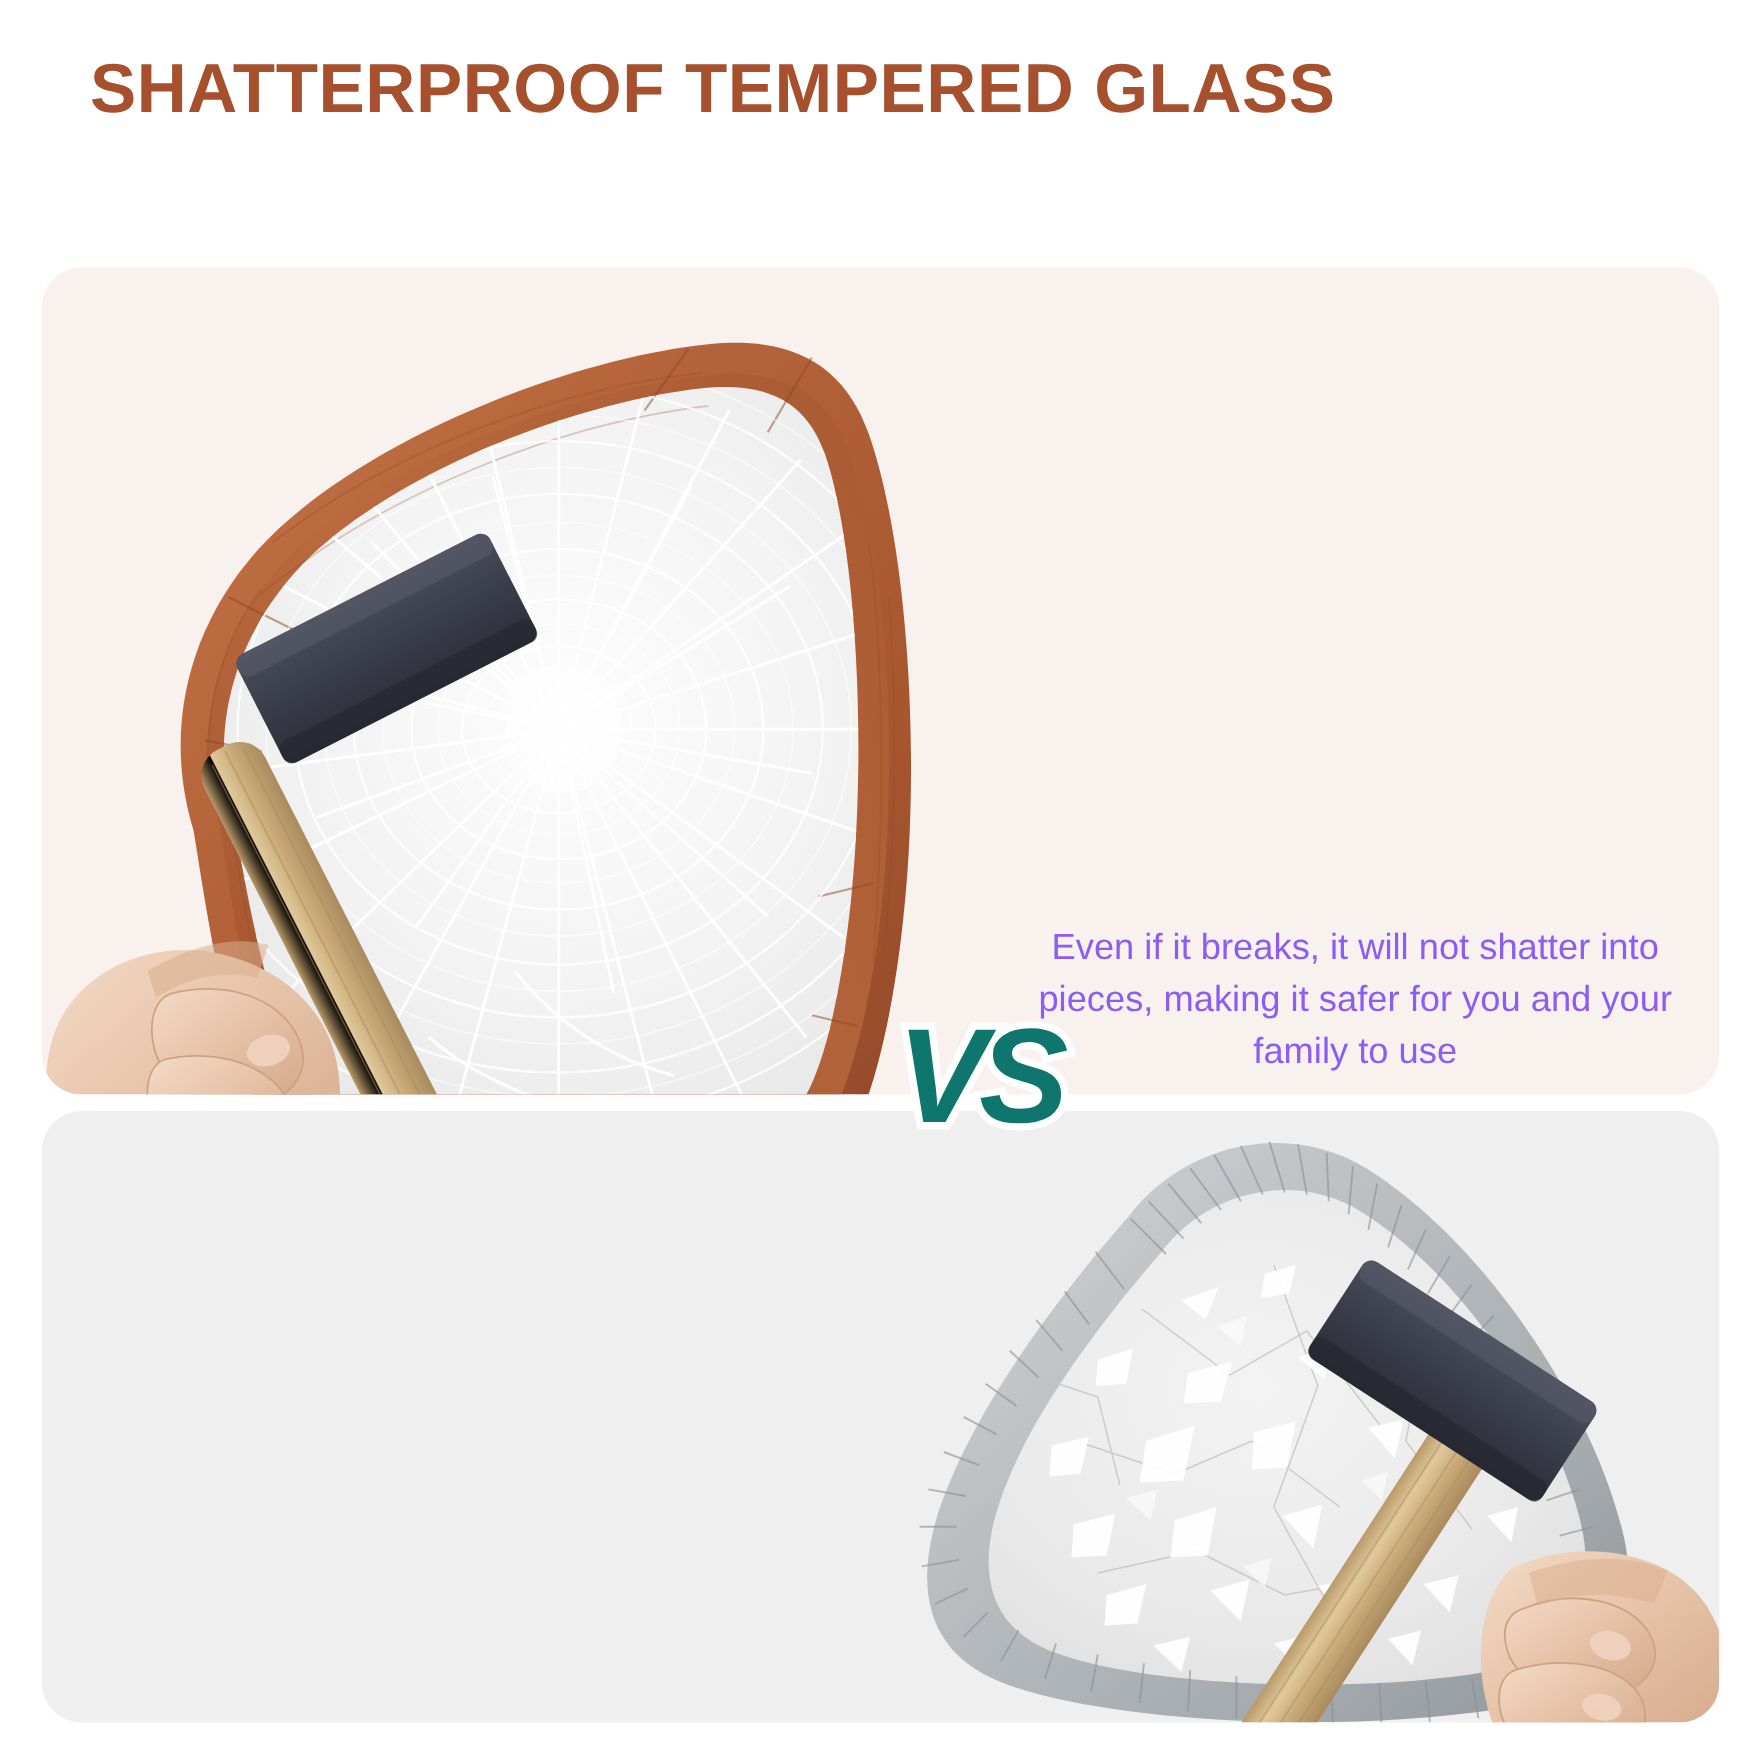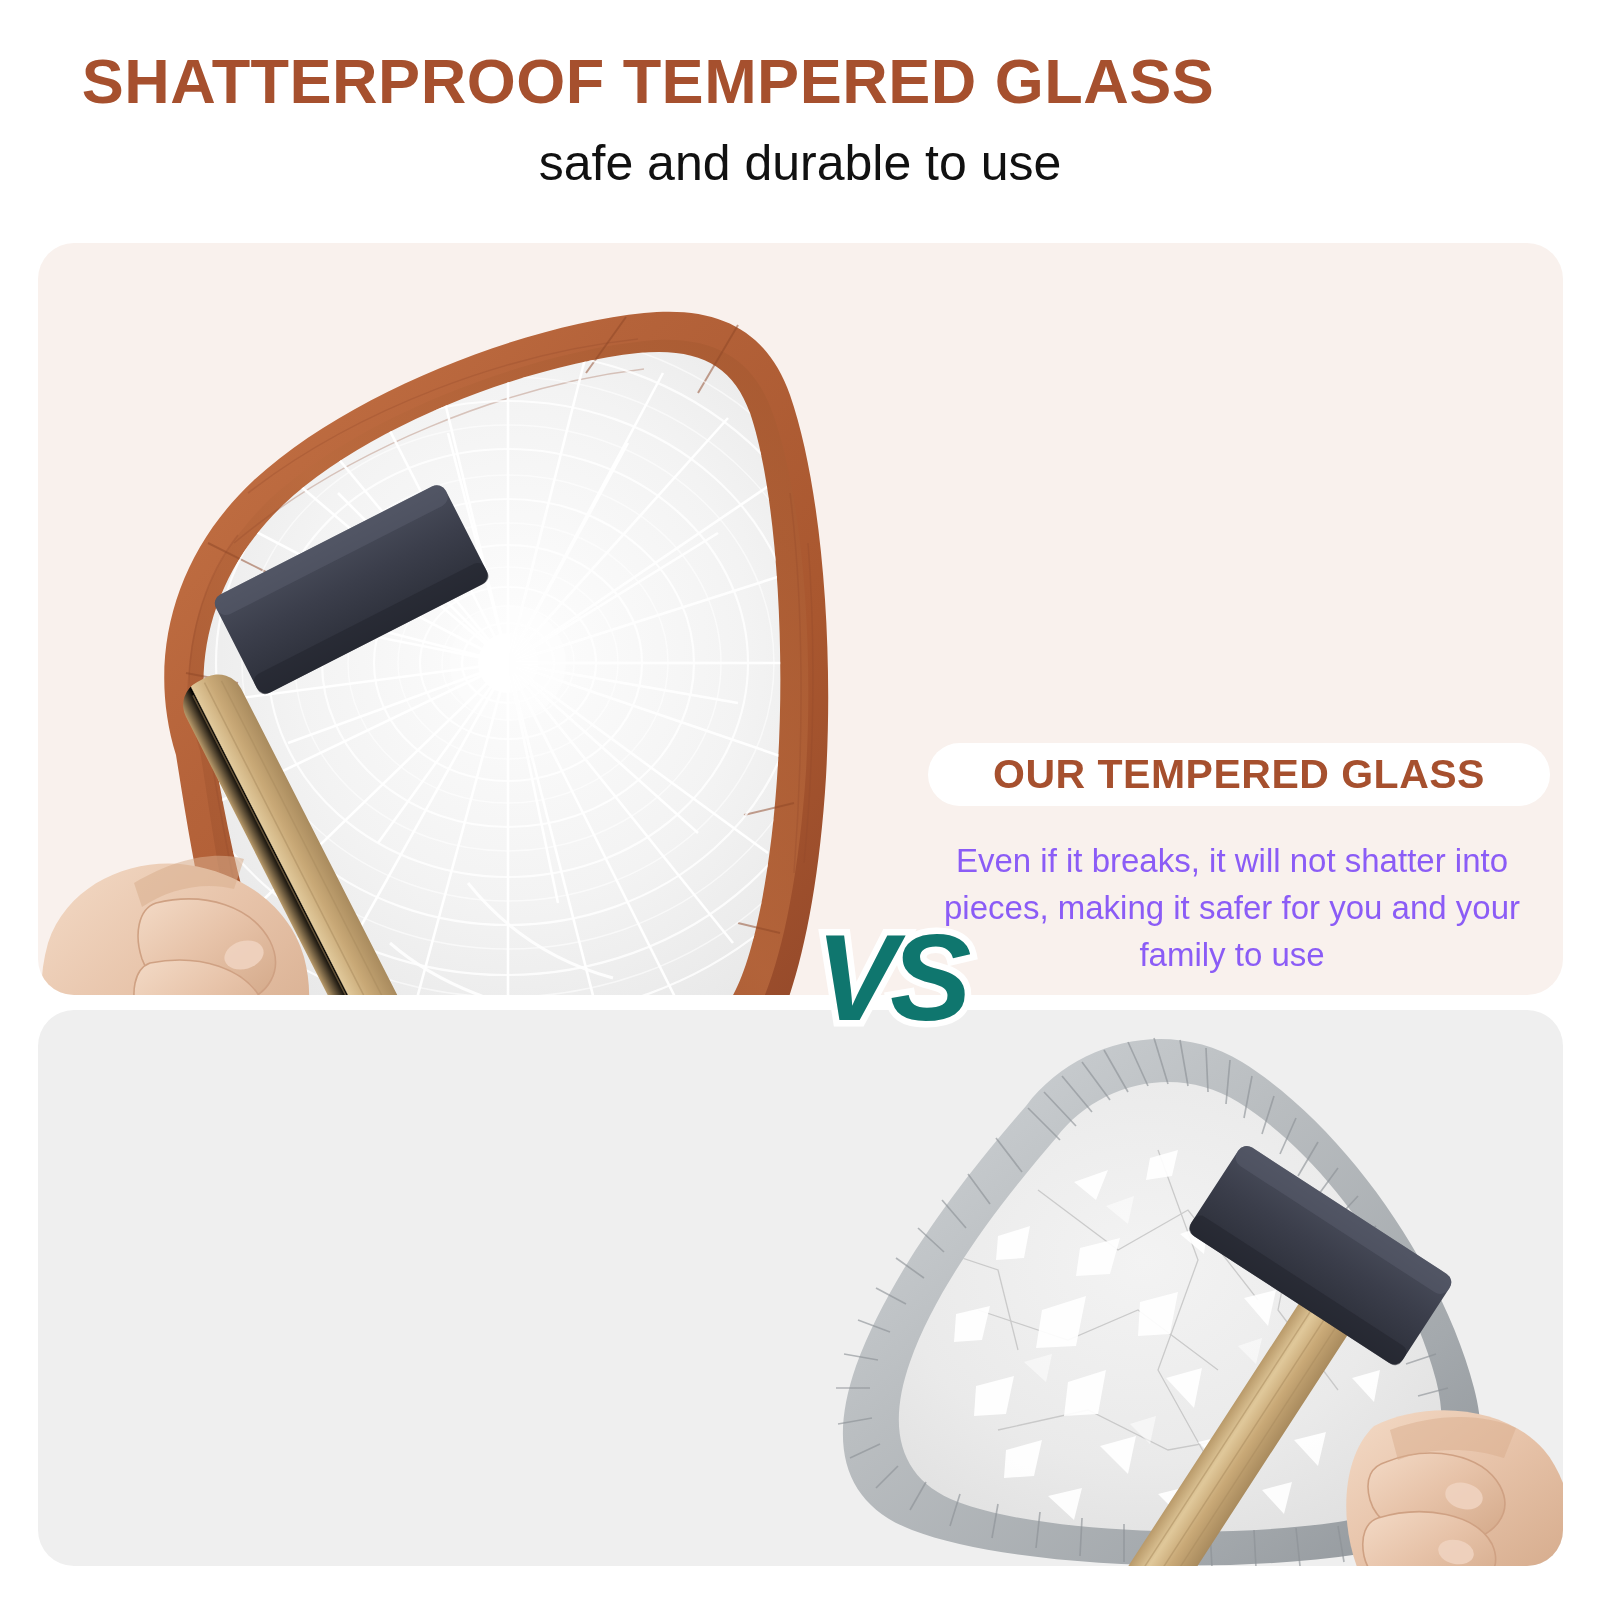--- a/index.html
+++ b/index.html
@@ -77,21 +77,20 @@
   .art { position:absolute; }
   #art-top { left:0px; top:0px; width:1525px; height:752px; }
   #art-bottom { left:0px; top:0px; width:1525px; height:556px; }
   svg { display:block; }
 </style>
 </head>
 <body>
 
 <div id="header">
   <div id="main-title">SHATTERPROOF TEMPERED GLASS</div>
-  <div id="subtitle">safe and durable to use</div>
 </div>
 
 <div class="panel" id="panel-top">
 
   <div class="art" id="art-top">
     <svg width="1525" height="752" viewBox="0 0 1525 752" xmlns="http://www.w3.org/2000/svg">
       <defs>
         <linearGradient id="woodGrad" x1="0" y1="0" x2="1" y2="1">
           <stop offset="0%" stop-color="#C67446"></stop>
           <stop offset="35%" stop-color="#B5633A"></stop>
@@ -262,23 +261,20 @@
           <ellipse cx="206" cy="712" rx="20" ry="14" transform="rotate(-16 206 712)"></ellipse>
           <ellipse cx="198" cy="772" rx="19" ry="13" transform="rotate(-14 198 772)"></ellipse>
           <ellipse cx="186" cy="826" rx="18" ry="12" transform="rotate(-12 186 826)"></ellipse>
         </g>
         <path d="M 96,640 C 140,614 178,608 206,616 L 196,646 C 166,638 130,646 104,664 Z" fill="#D9AE8E" opacity="0.55"></path>
       </g>
     </svg>
   </div>
 
   <div id="tempered-block">
-    <div class="pill" id="tempered-pill">
-      <span id="tempered-pill-label">OUR TEMPERED GLASS</span>
-    </div>
     <div id="tempered-body">Even if it breaks, it will not shatter into pieces, making it safer for you and your family to use</div>
   </div>
 </div>
 
 <div id="vs-badge">
   <span id="vs-text">VS</span>
 </div>
 
 <div class="panel" id="panel-bottom">
 

